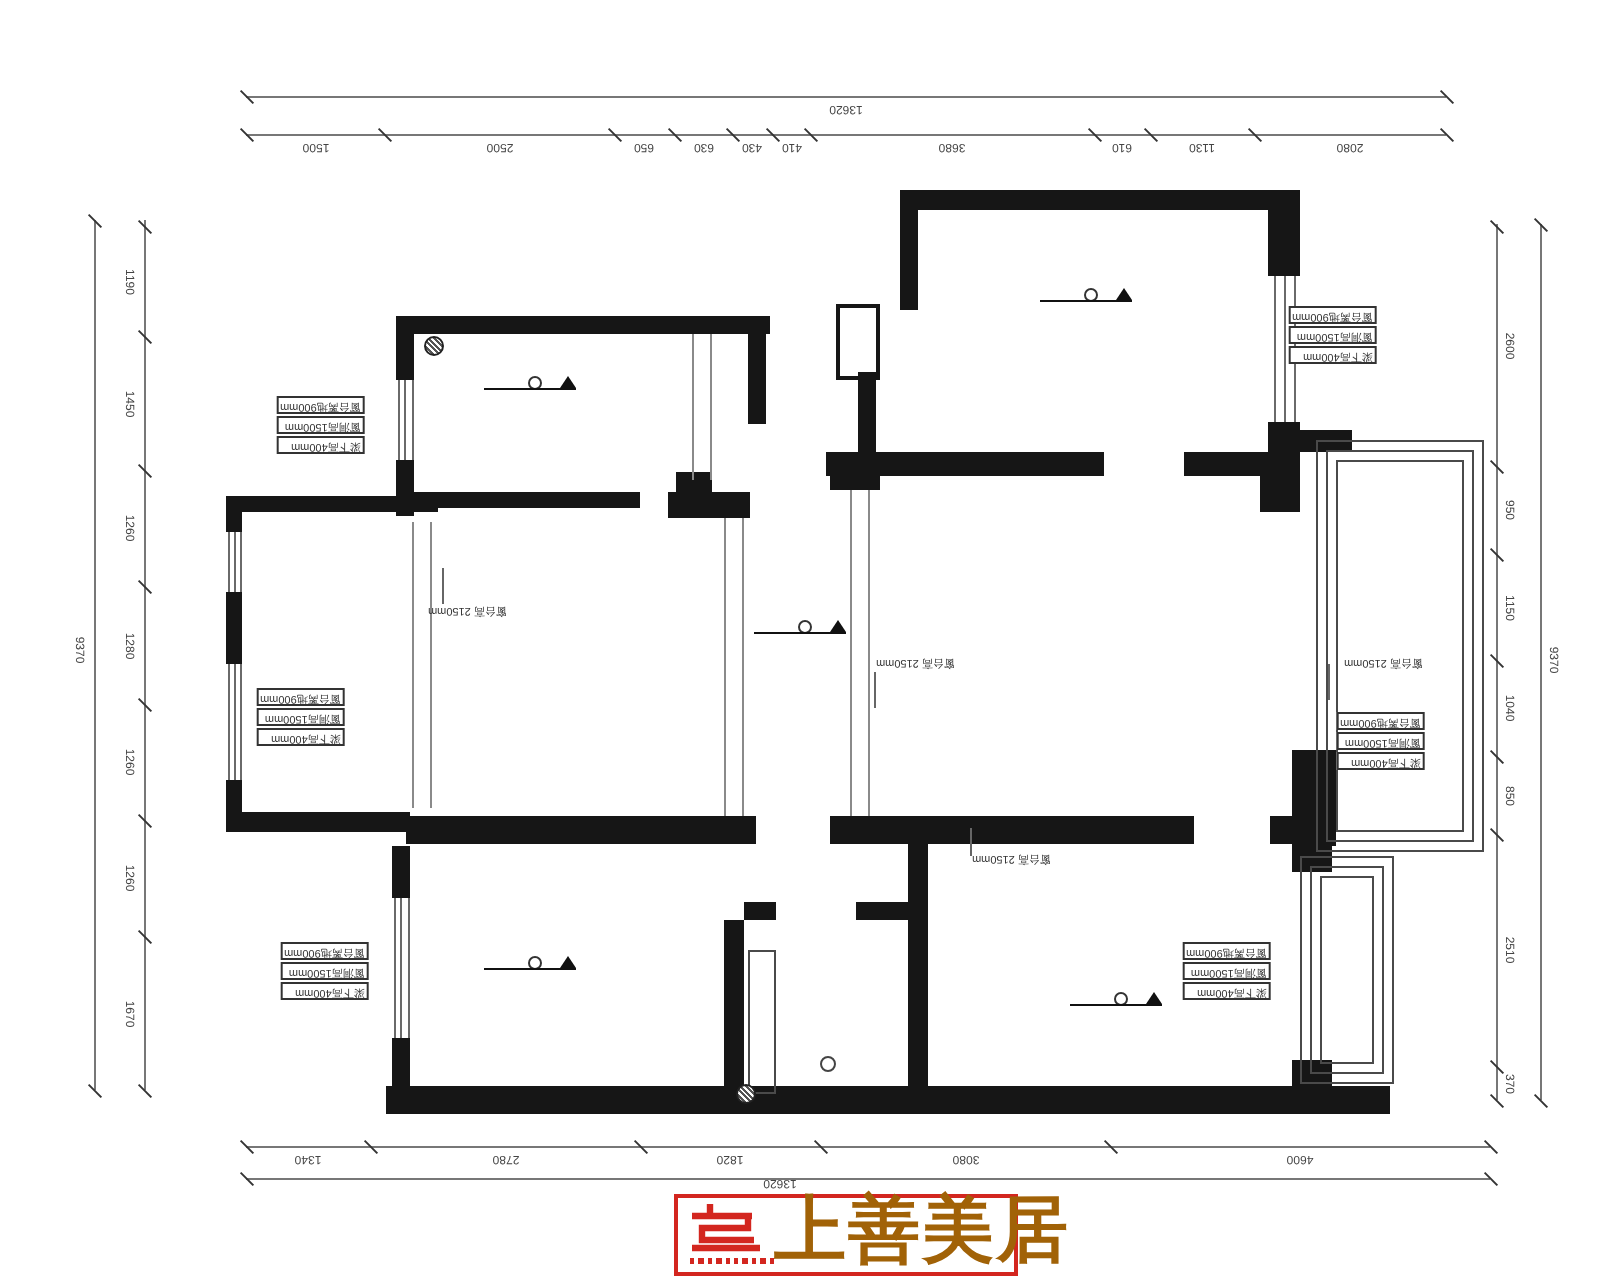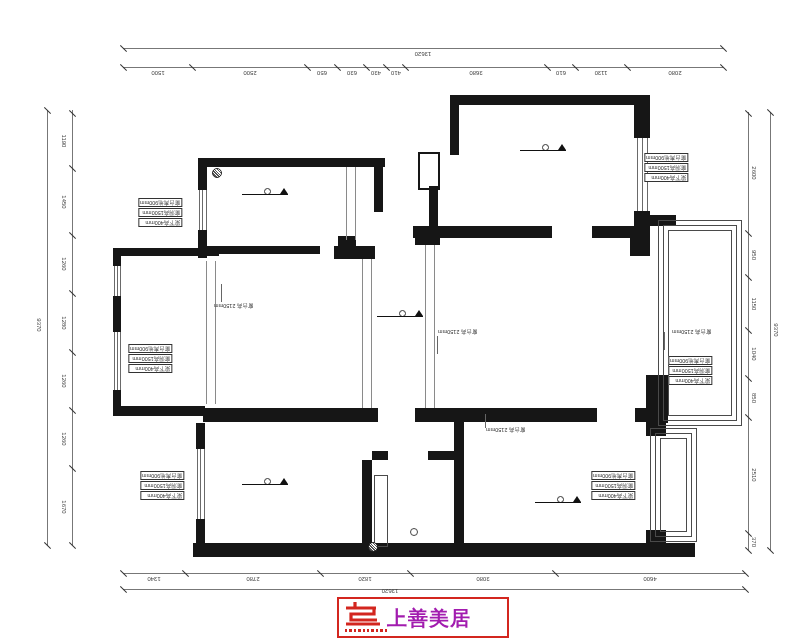--- a/index.html
+++ b/index.html
@@ -36,22 +36,22 @@
   .leader-ln{position:absolute;background:#666;}
   .circ-marker{position:absolute;width:8px;height:8px;border:1px solid #222;border-radius:50%;
                background:repeating-linear-gradient(45deg,#555 0 1px,#fff 1px 2px);}
   .drain{position:absolute;width:6px;height:6px;border:1px solid #444;border-radius:50%;background:#fff;}
   
   #logo{position:absolute;left:337px;top:597px;width:172px;height:41px;
         border:2px solid #d3261f;box-sizing:border-box;}
   #logo-mark{position:absolute;left:5px;top:3px;width:40px;height:26px;}
   #logo-dots{position:absolute;left:6px;top:30px;width:42px;height:4px;display:flex;gap:2px;}
   #logo-dots i{width:3px;height:3px;background:#d3261f;display:block;}
-  #logo-text{position:absolute;left:48px;top:4px;font-size:20px;font-weight:bold;
-             color:#a21caf;letter-spacing:1px;line-height:30px;white-space:nowrap;}
+  #logo-text{position:absolute;left:48px;top:4px;font-size:36px;font-weight:bold;
+             color:#a16207;letter-spacing:1px;line-height:30px;white-space:nowrap;font-family:Liberation Mono, monospace;}
 </style>
 </head>
 <body>
 
 <div id="stage">
 
   <div class="w" style="left:198px;top:158px;width:187px;height:9px"></div>
   <div class="w" style="left:198px;top:158px;width:9px;height:32px"></div>
   <div class="w" style="left:198px;top:230px;width:9px;height:28px"></div>
   <div class="w" style="left:198px;top:246px;width:122px;height:8px"></div>

